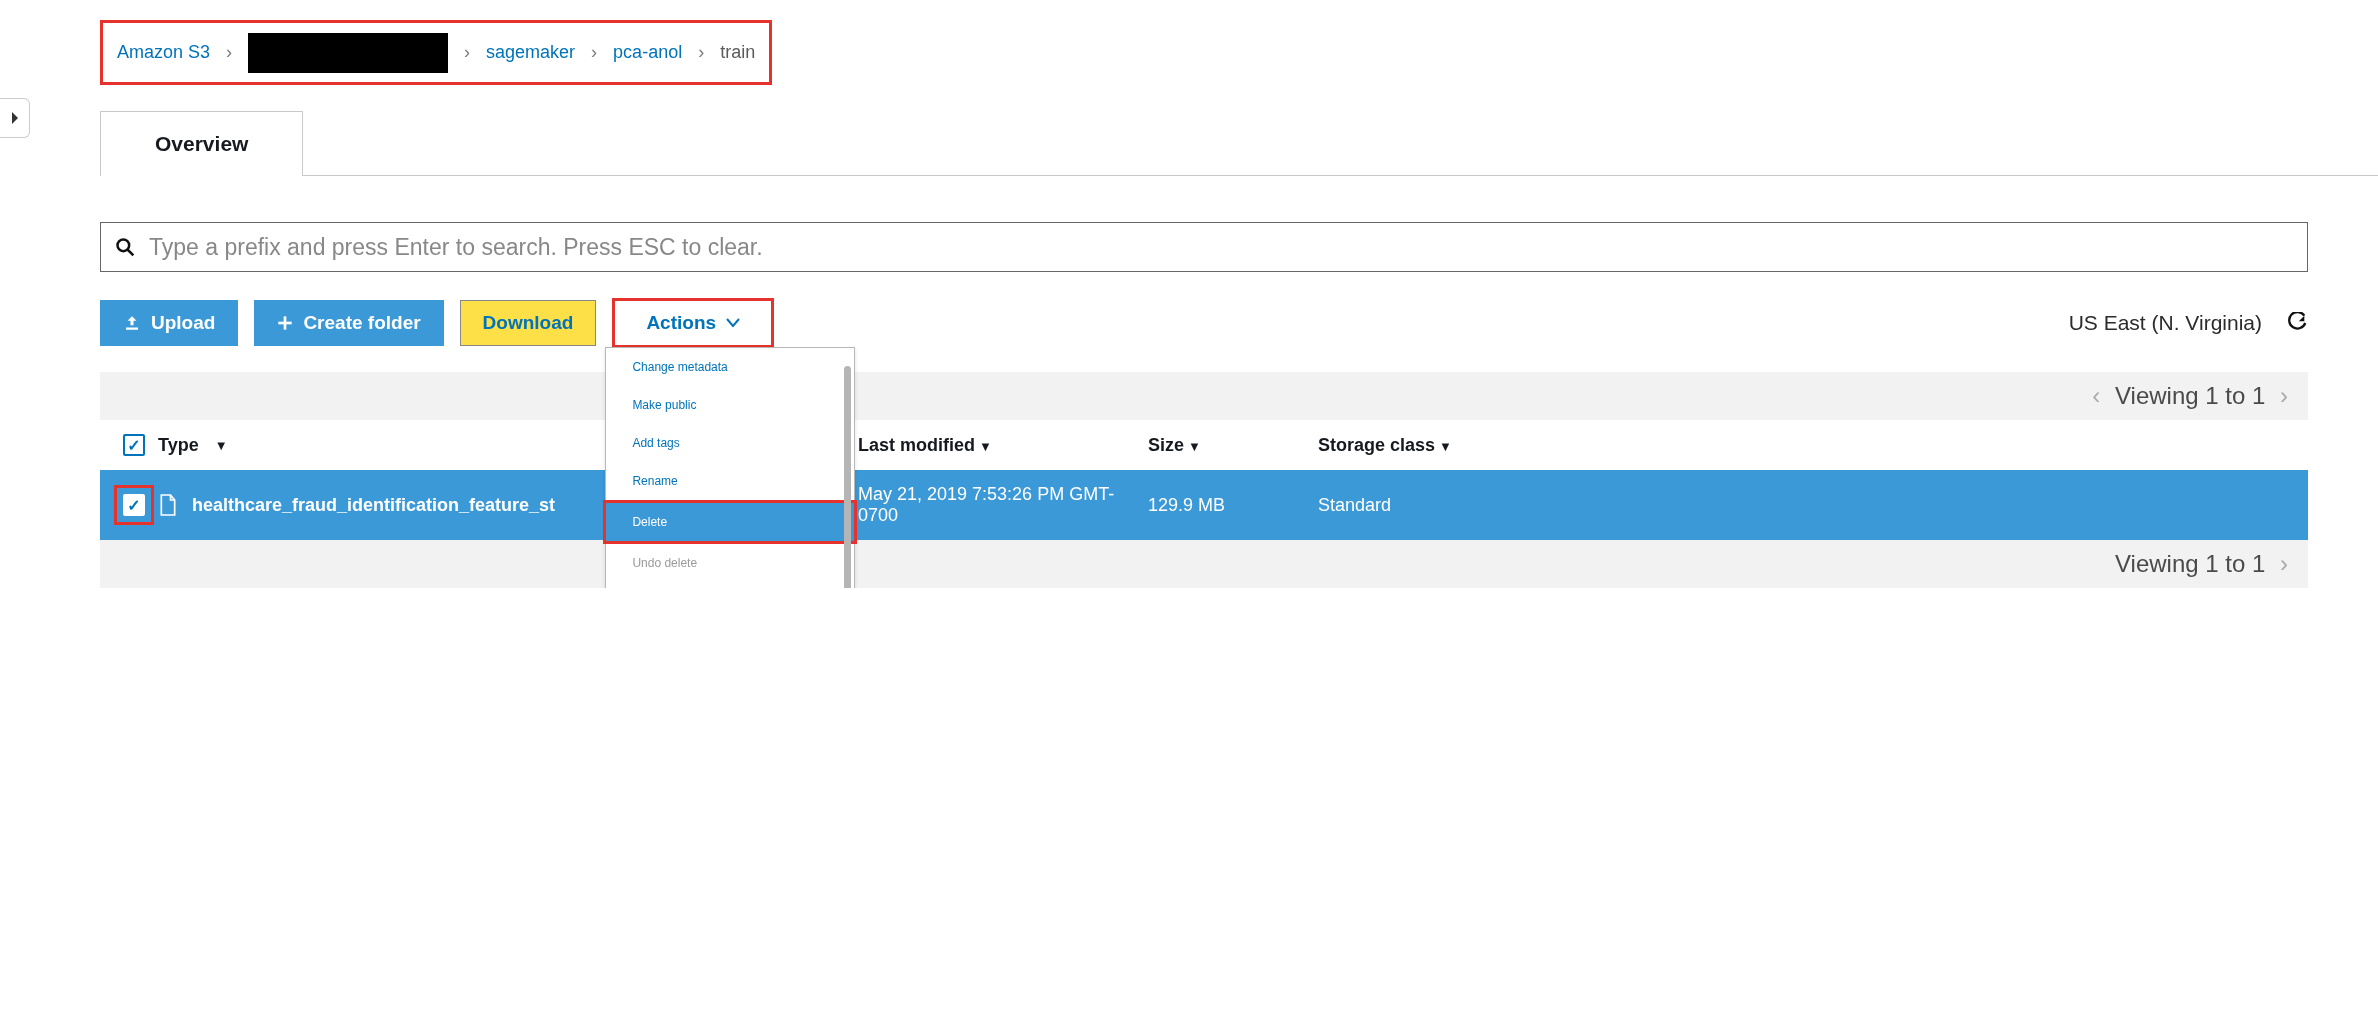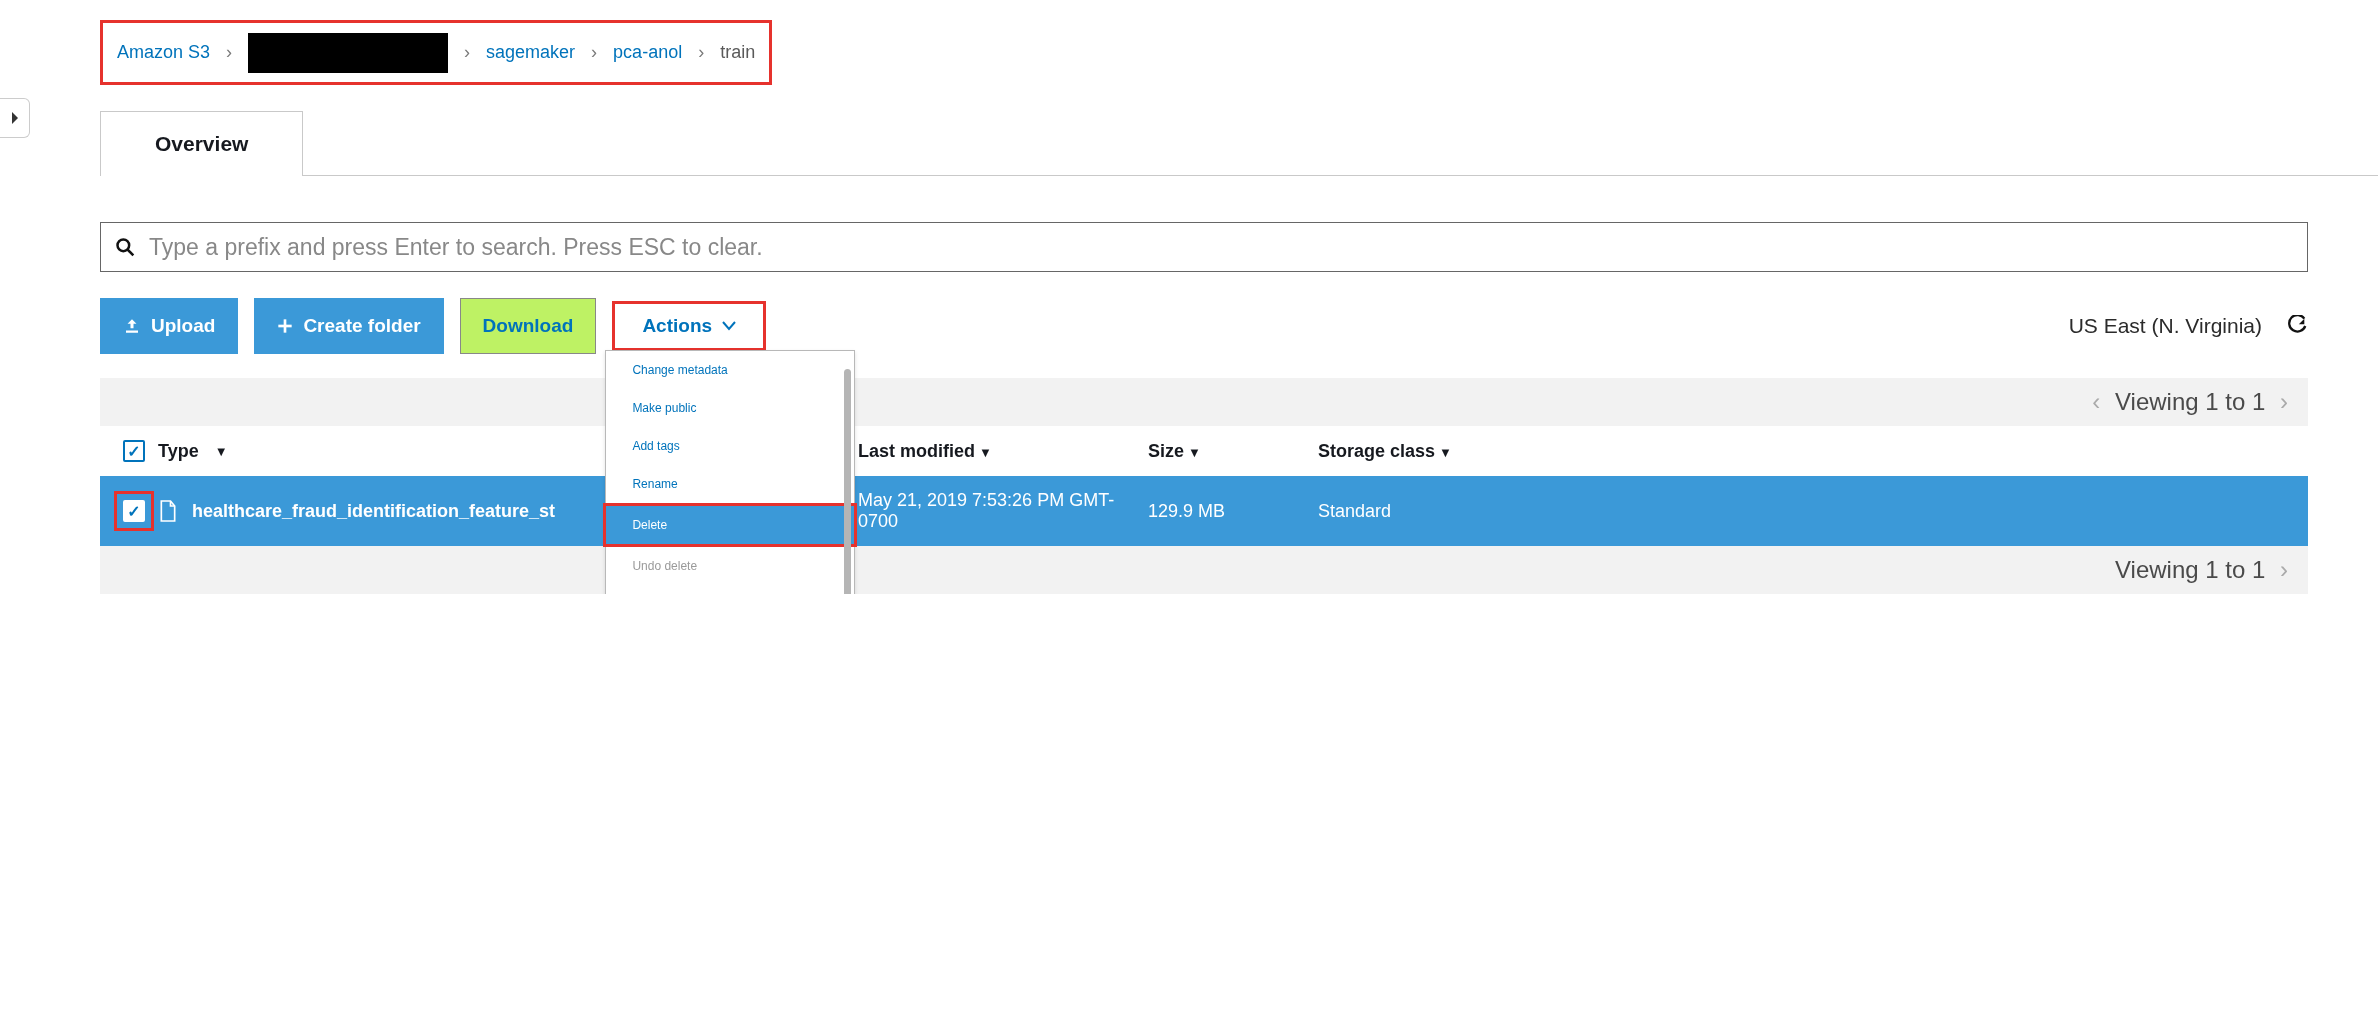--- a/index.html
+++ b/index.html
@@ -81,30 +81,30 @@
 
   
   .toolbar {
     margin-top: 26px;
     display: flex;
     align-items: center;
     gap: 16px;
   }
   .btn {
     display: inline-flex; align-items: center; gap: 10px;
-    height: 56px;
+    height: 46px;
     padding: 0 22px;
     font-size: 19px;
     font-weight: 600;
     cursor: pointer;
     border: 1px solid transparent;
   }
   .btn.primary { background: #3b99d8; color: #fff; }
-  .btn.outline { background: #bef264; color: #0073bb; border-color: #888; }
-  .btn.plain { background: #fff; color: #0073bb; border: 3px solid #d946ef; }
+  .btn.outline { background: #fde047; color: #0073bb; border-color: #888; }
+  .btn.plain { background: #fff; color: #0073bb; border: 7px solid #d946ef; }
 
   .actions-wrap {
     position: relative;
     border: 3px solid #e6322d;
     padding: 2px;
   }
   .actions-wrap .btn { border-color: transparent; height: 40px; }
 
   .toolbar-spacer { flex: 1; }
   .region-label {

